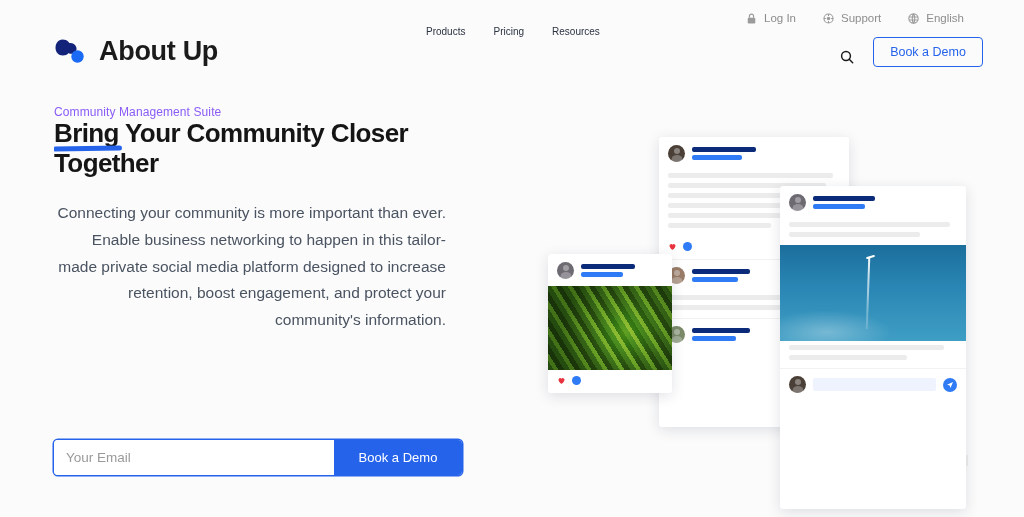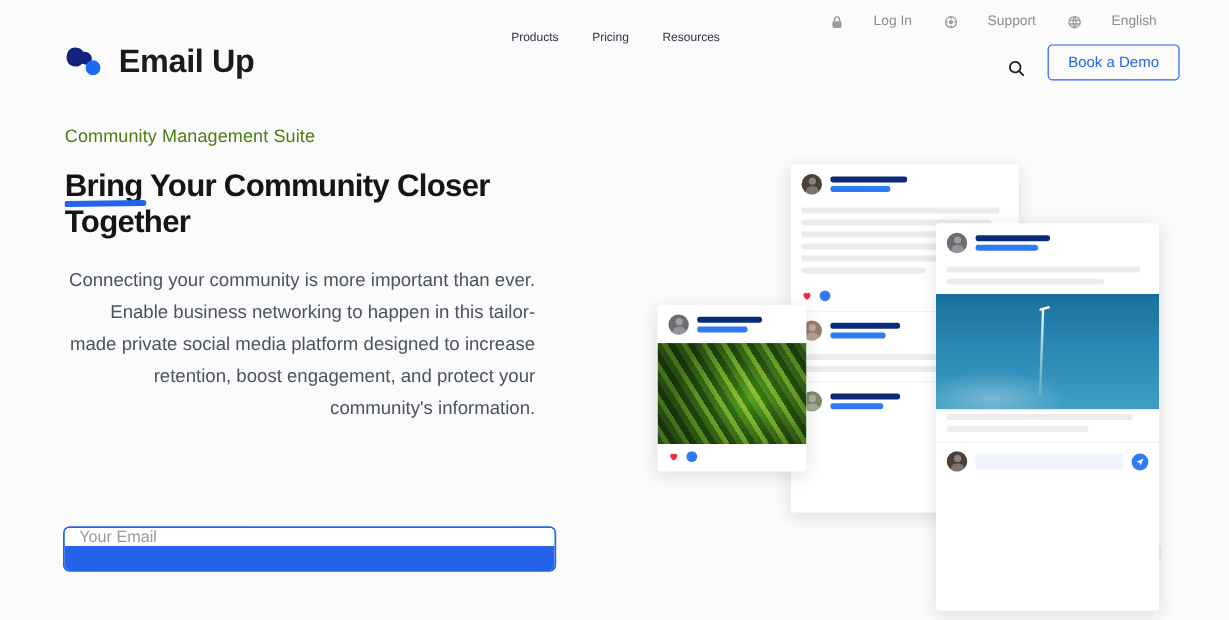--- a/index.html
+++ b/index.html
@@ -22,21 +22,21 @@
     top: 0; right: 0;
     height: 36px;
     display: flex;
     align-items: center;
     gap: 26px;
     padding-right: 60px;
   }
   .util-item {
     display: flex;
     align-items: center;
-    gap: 24px;
+    gap: 6px;
     font-size: 11.5px;
     color: #8d8d8d;
     cursor: pointer;
     white-space: nowrap;
   }
   .util-ico { width: 13px; height: 13px; display: block; flex: 0 0 13px; }
   .util-ico svg { display: block; width: 13px; height: 13px; }
 
   
   .header {
@@ -115,24 +115,23 @@
     white-space: nowrap;
   }
 
   
   .hero-left {
     position: absolute;
     left: 54px; top: 105px;
     width: 430px;
   }
   .eyebrow {
-    font-size: 15px;
-    color: #4d7c0f;
+    font-size: 12px;
+    color: #8b5cf6;
     letter-spacing: 0.1px;
-    margin-bottom: 18px;
   }
   .headline {
     font-size: 26px;
     line-height: 1.14;
     font-weight: 700;
     color: #151515;
     letter-spacing: -0.6px;
   }
   .hl-underlined {
     position: relative;
@@ -159,21 +158,20 @@
 
   
   .cta {
     position: absolute;
     left: 54px; top: 440px;
     display: flex;
     width: 408px; height: 35px;
     border-radius: 4px;
     overflow: hidden;
     box-shadow: 0 0 0 1.5px #2563eb;
-    flex-direction: column;
   }
   .cta-input {
     flex: 1 1 auto;
     border: 0;
     outline: none;
     padding: 0 12px;
     font-size: 13.5px;
     font-family: "Liberation Sans", sans-serif;
     color: #333;
     background: #fff;
@@ -364,21 +362,21 @@
   <div class="header">
 
     <div class="logo">
       <span class="logo-mark">
         <svg viewBox="0 0 36 34">
           <path d="M8.5 5.5 C13.5 5.5 16.5 9 16.5 13.5 C16.5 18 13.5 21.5 8.8 21.5 C4.4 21.5 1.5 18.3 1.5 13.8 C1.5 9.2 4.2 5.5 8.5 5.5 Z" fill="#14237a"></path>
           <path d="M13.5 9.5 C17.5 8.2 21 10 22.2 13 C23.2 15.6 22 18.4 19.4 19.4 C16.4 20.6 13.6 19.2 12.6 16.4 C11.8 14 12 11 13.5 9.5 Z" fill="#14237a"></path>
           <circle cx="23.5" cy="22.5" r="6.2" fill="#1a6af5"></circle>
         </svg>
       </span>
-      <span class="logo-text">Email Up</span>
+      <span class="logo-text">About Up</span>
     </div>
 
     <nav class="nav">
       <div class="nav-item">
         <span>Products</span>
       </div>
       <div class="nav-item">
         <span>Pricing</span>
       </div>
       <div class="nav-item">

